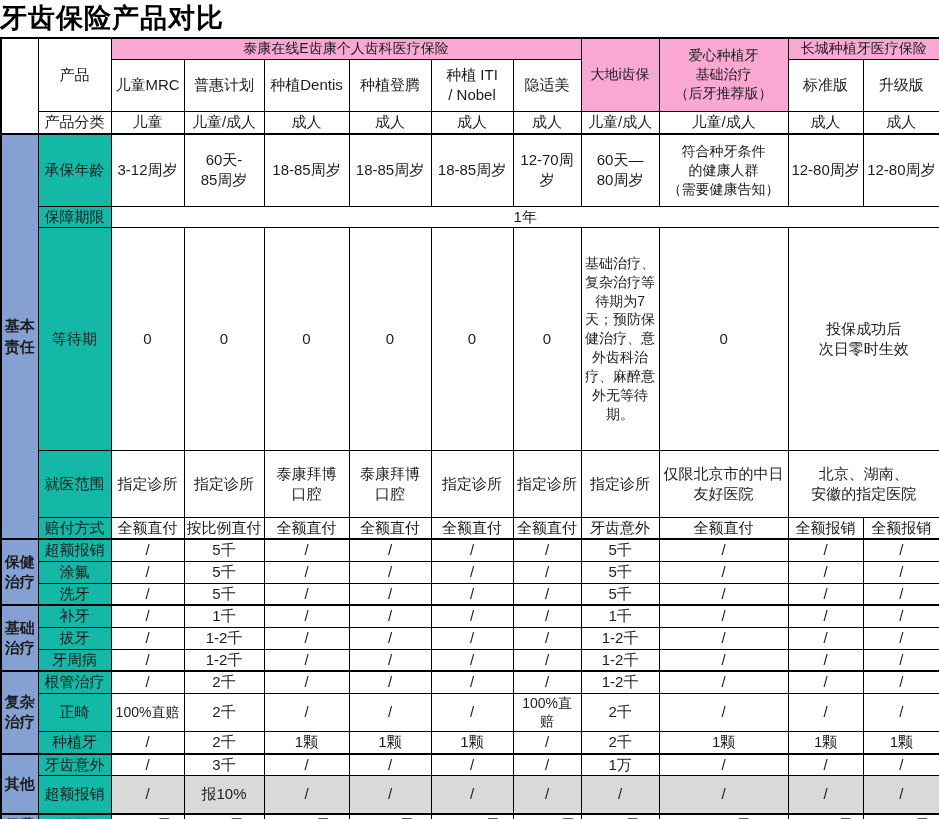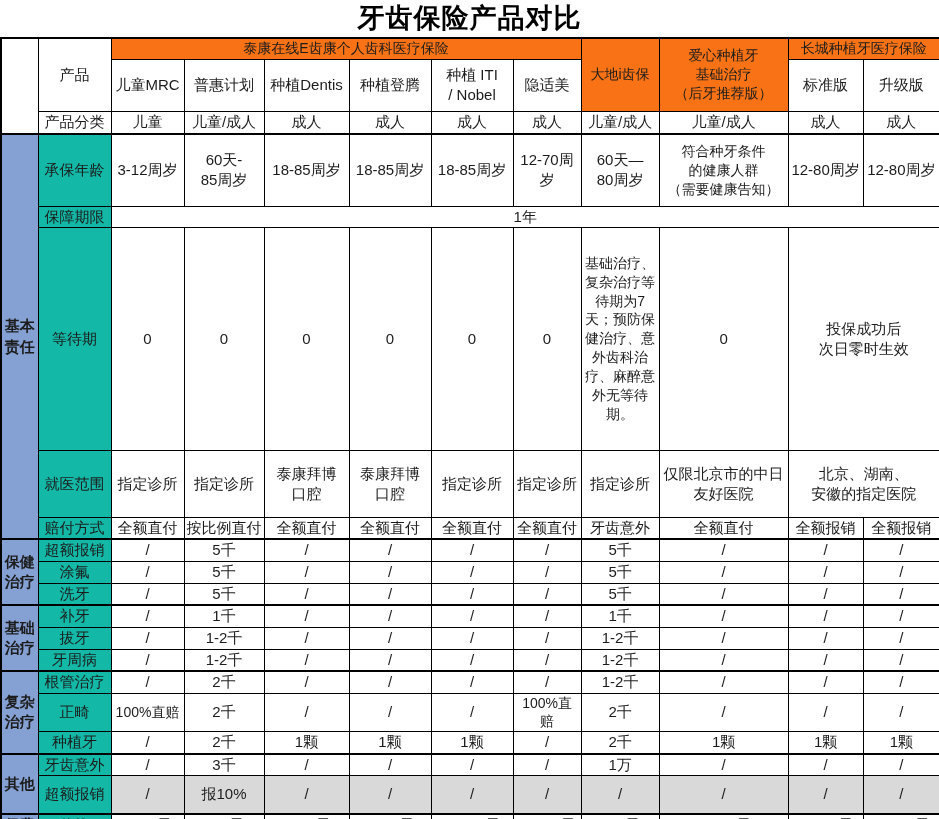--- a/index.html
+++ b/index.html
@@ -1,21 +1,21 @@
 <!DOCTYPE html>
 <html><head>
 <meta charset="utf-8">
 <style>
   html,body{margin:0;padding:0;background:#fff;}
   .wrap{width:939px;font-family:"Liberation Sans","DejaVu Sans",sans-serif;color:#111;}
-  .title{height:37px;line-height:37px;text-align:center;font-size:27px;font-weight:bold;color:#000;letter-spacing:1px;}
+  .title{height:37px;line-height:37px;font-size:27px;font-weight:bold;color:#000;letter-spacing:1px;}
   table{border-collapse:collapse;table-layout:fixed;width:939px;border:2px solid #000;}
   td{border:1px solid #000;text-align:center;vertical-align:middle;font-size:15px;color:#1c1c1c;
      padding:0 2px;white-space:pre-line;overflow:hidden;line-height:1.35;}
-  .gh{background:#f97316;font-size:14px;}          
+  .gh{background:#f9a8d4;font-size:14px;}          
   .rh{background:#14b8a6;}                          
   .sg{background:#85A0D3;font-weight:bold;margin-top:17px;}         
   .gray{background:#D9D9D9;}
   .tt{border-top:2px solid #000;}
   .small{font-size:14px;}
 </style>
 </head>
 <body>
 
 <div class="wrap">

